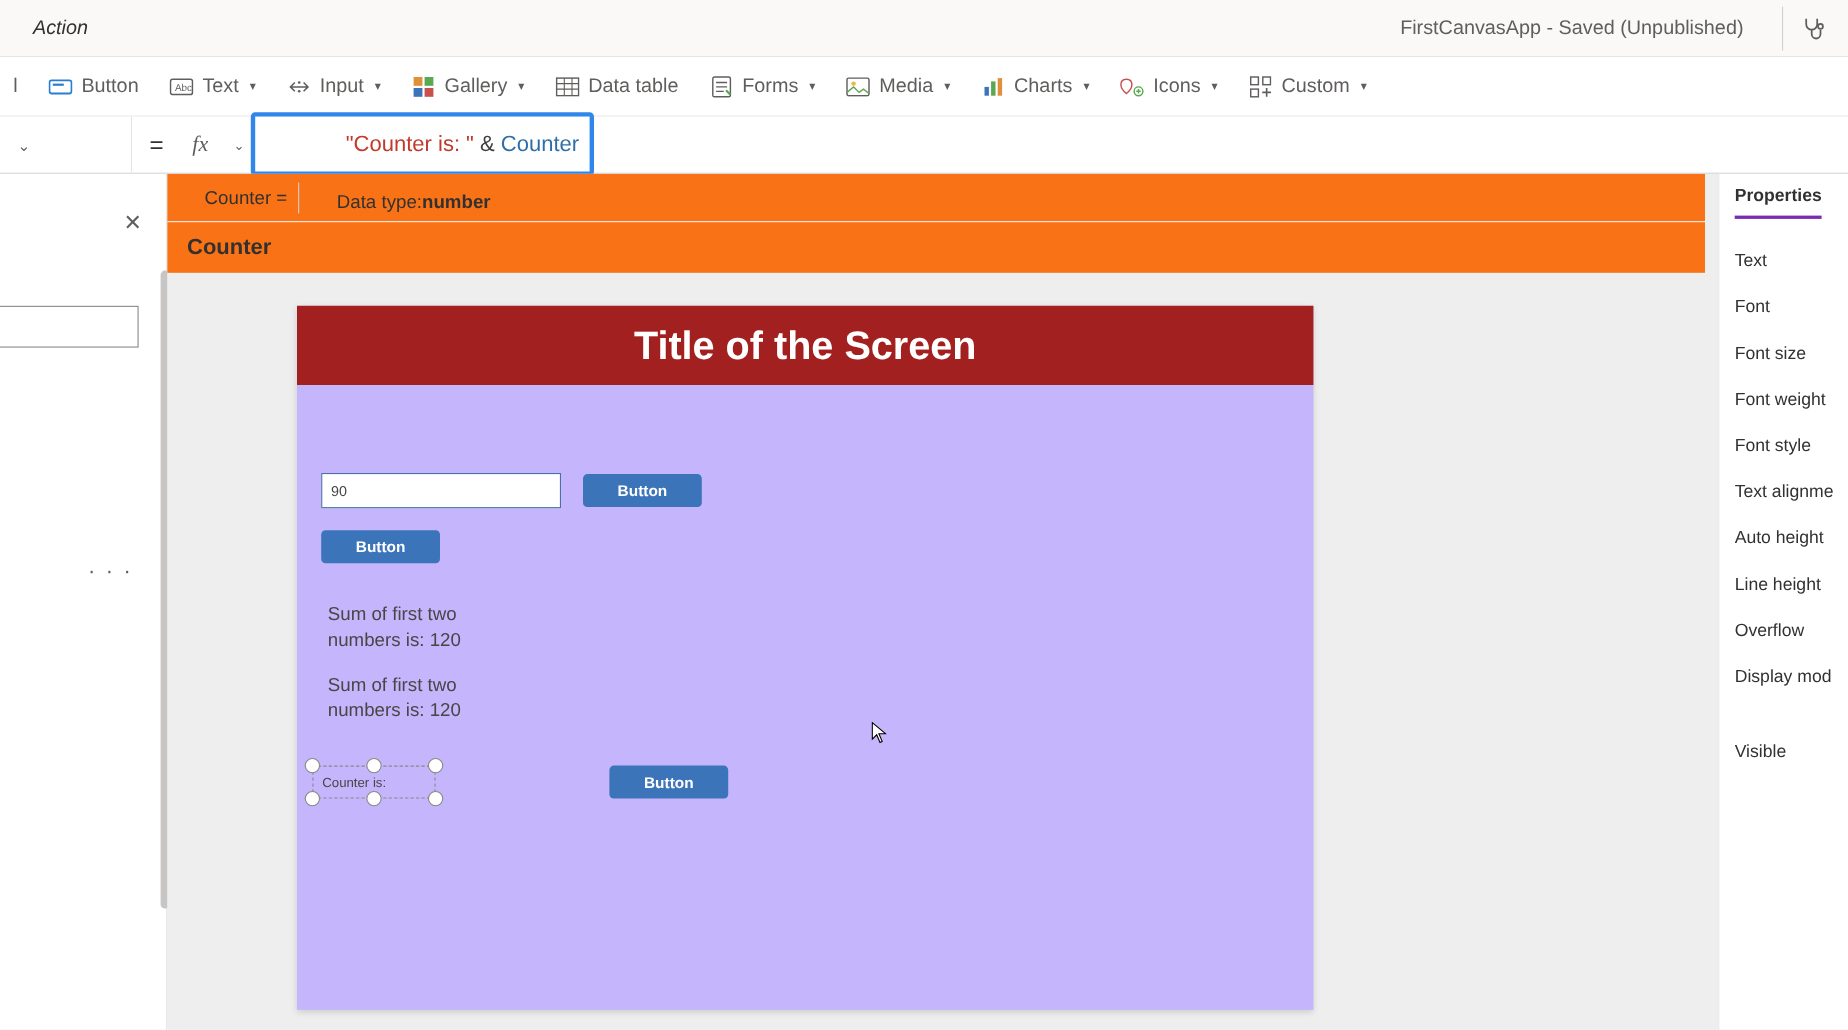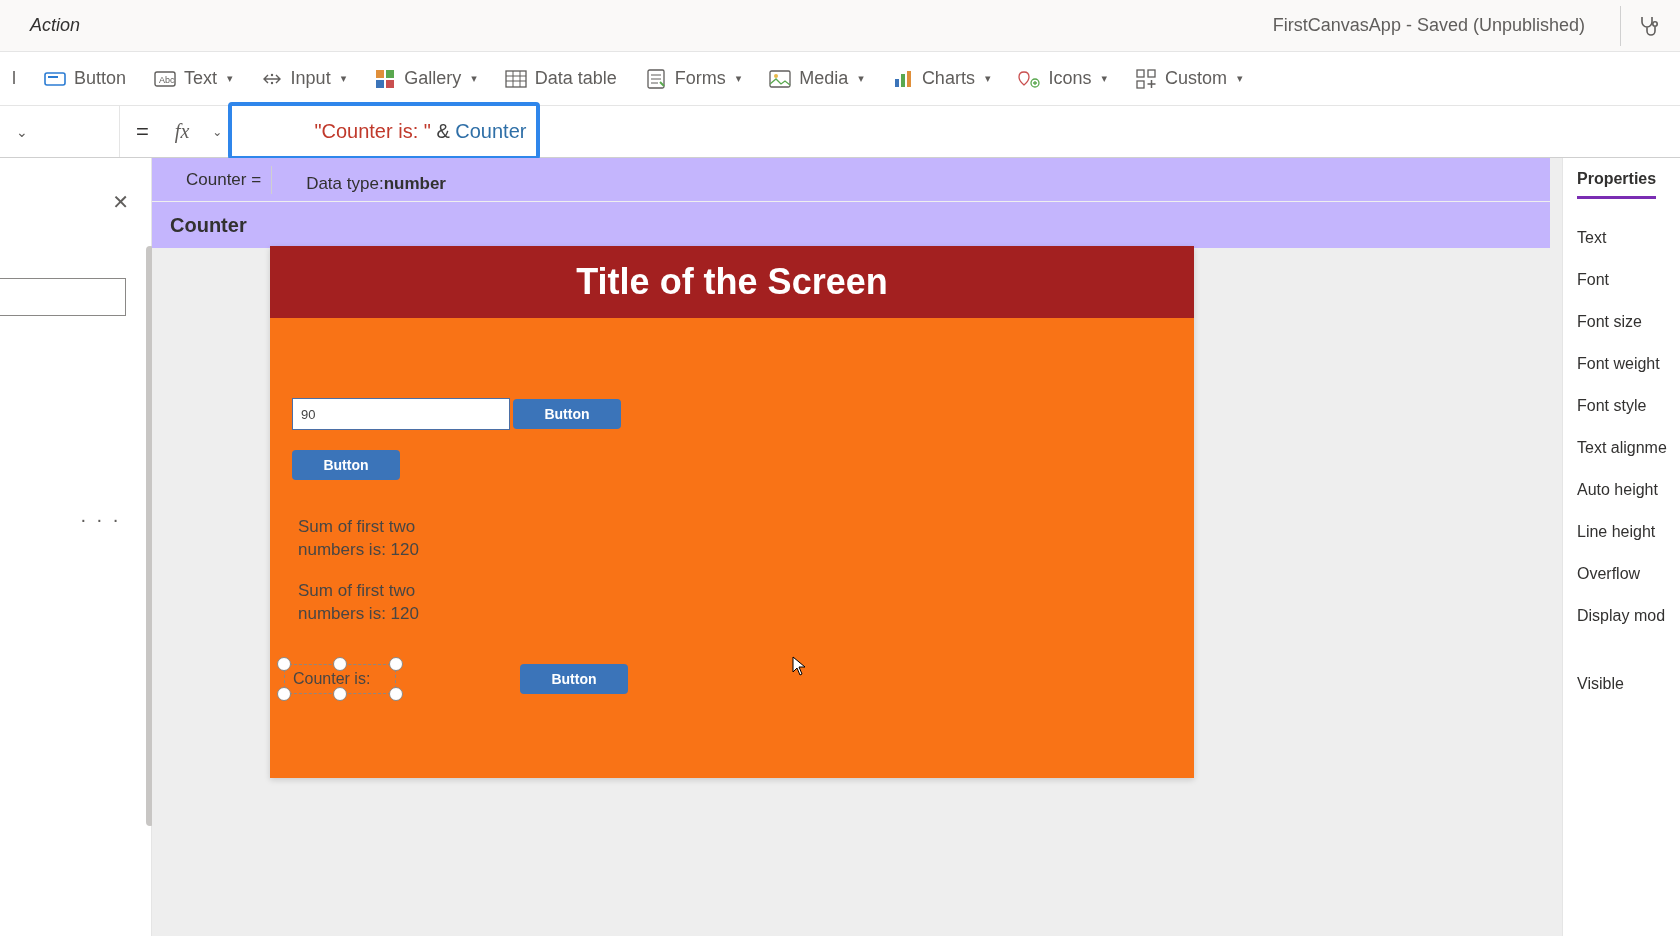--- a/index.html
+++ b/index.html
@@ -36,38 +36,38 @@
   .main { position: absolute; top: 158px; left: 0; right: 0; bottom: 0; display: flex; }
   .left-panel { width: 152px; background: #fff; border-right: 1px solid #e5e5e5; position: relative; }
   .left-panel .close-x { position: absolute; top: 32px; right: 22px; font-size: 20px; color: #605e5c; cursor: pointer; }
   .left-panel .input-box { position: absolute; top: 120px; left: -8px; width: 134px; height: 38px; border: 1px solid #8a8886; background: #fff; }
   .left-panel .dots { position: absolute; top: 350px; right: 30px; font-size: 20px; color: #605e5c; letter-spacing: 2px; }
   .left-scroll { position: absolute; left: 146px; top: 88px; width: 8px; height: 580px; background: #c8c6c4; border-radius: 4px; }
 
   .canvas-area { flex: 1; background: #eeeeee; position: relative; overflow: hidden; }
 
   
-  .sub-header { position: absolute; top: 0; left: 0; right: 12px; background: #c4b5fd; }
+  .sub-header { position: absolute; top: 0; left: 0; right: 12px; background: #f97316; }
   .intelli2 { height: 44px; display: flex; align-items: center; padding-left: 24px; gap: 24px; font-size: 17px; color: #323130; border-bottom: 1px solid #efefef; }
   .intelli2 .seg { padding: 0 10px; border-right: 1px solid #d0d0d0; height: 28px; display: flex; align-items: center; }
   .intelli2 .seg:last-child { border-right: none; align-items: flex-end; }
   .crumb2 { height: 46px; display: flex; align-items: center; padding-left: 18px; font-size: 20px; font-weight: 700; }
 
-  .canvas-stage { position: absolute; top: 88px; left: 118px; width: 924px; height: 532px; background: #f97316; box-shadow: 0 2px 6px rgba(0,0,0,.15); }
+  .canvas-stage { position: absolute; top: 120px; left: 118px; width: 924px; height: 640px; background: #c4b5fd; box-shadow: 0 2px 6px rgba(0,0,0,.15); }
   .title-band { height: 72px; background: #a32020; color: #fff; display: flex; align-items: center; justify-content: center; font-size: 36px; font-weight: 800; }
 
   .canvas-body { position: relative; padding: 20px; }
   .txt-input { width: 218px; height: 32px; border: 1px solid #4b6fa6; background: #fff; font-size: 13px; padding: 0 8px; color: #444; }
   .btn-blue { width: 108px; height: 30px; background: #3b74b9; color: #fff; border: none; border-radius: 4px; font-size: 14px; font-weight: 700; cursor: pointer; }
-  .row { display: flex; align-items: center; gap: 3px; margin-bottom: 20px; margin-left: 2px; }
+  .row { display: flex; align-items: center; gap: 20px; margin-bottom: 20px; margin-left: 2px; }
   .lbl { font-size: 17px; color: #484644; line-height: 1.35; width: 150px; margin-left: 8px; }
 
   
   .sel-wrap { position: relative; width: 112px; height: 30px; margin-left: -8px; }
-  .sel-box { position: absolute; inset: 0; border: 1px dashed #8a8886; display: flex; align-items: center; padding-left: 8px; font-size: 16px; color: #484644; text-align: right; }
+  .sel-box { position: absolute; inset: 0; border: 1px dashed #8a8886; display: flex; align-items: center; padding-left: 8px; font-size: 12px; color: #484644; text-align: right; }
   .handle { position: absolute; width: 14px; height: 14px; background: #fff; border: 1px solid #8a8886; border-radius: 50%; }
   .h-tl { top: -7px; left: -7px; } .h-tm { top: -7px; left: 50%; margin-left: -7px; } .h-tr { top: -7px; right: -7px; }
   .h-bl { bottom: -7px; left: -7px; } .h-bm { bottom: -7px; left: 50%; margin-left: -7px; } .h-br { bottom: -7px; right: -7px; }
 
   
   .props { width: 118px; background: #fff; border-left: 1px solid #e5e5e5; padding: 12px 0 0 14px; }
   .props .tab { font-size: 16px; font-weight: 600; color: #323130; padding-bottom: 8px; border-bottom: 3px solid #7a2db3; display: inline-block; margin-bottom: 18px; }
   .props .prop-row { font-size: 16px; color: #323130; padding: 12px 0; white-space: nowrap; overflow: hidden; }
 
   

